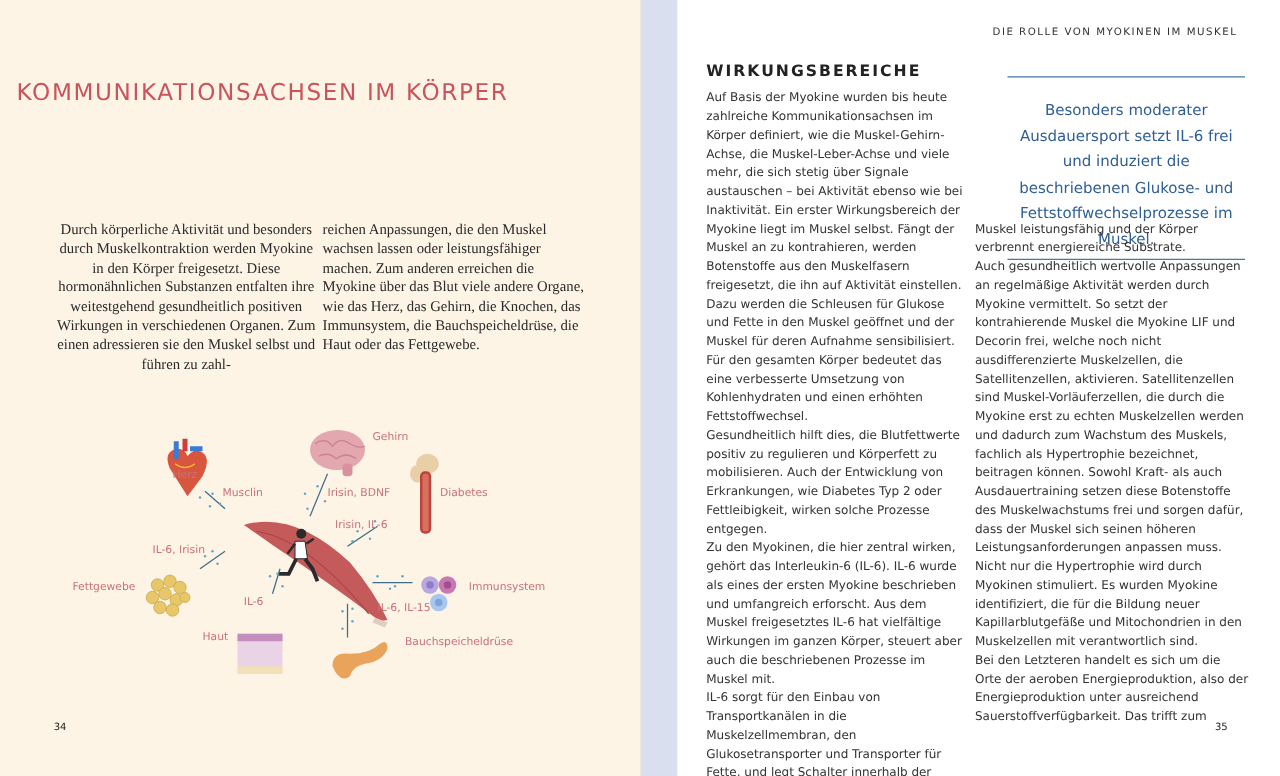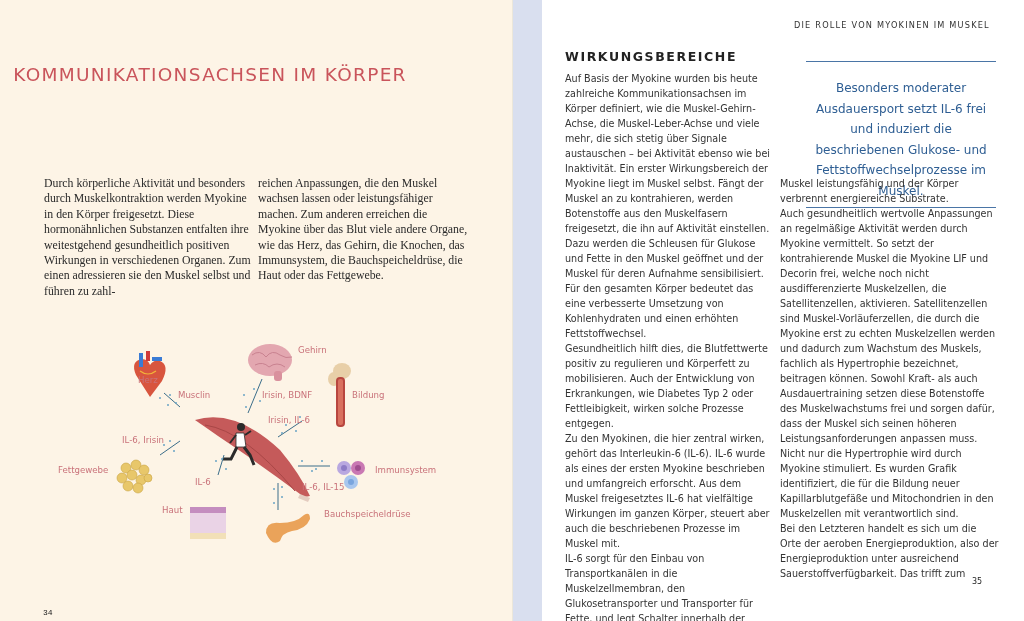--- a/index.html
+++ b/index.html
@@ -26,21 +26,21 @@
   .lead {
     position: absolute; left: 46px; top: 100px; width: 420px; text-align: center;
     font-family: "Liberation Serif", serif; font-style: italic; font-size: 11.6px;
     line-height: 17px; color: #333;
   }
   .col {
     position: absolute; font-family: "Liberation Serif", serif; font-size: 11.8px;
     line-height: 15.4px; color: #2a2a2a;
   }
   .col p { margin: 0; }
-  .col-l1 { left: 44px; top: 176px; width: 210px; }
+  .col-l1 { left: 44px; top: 176px; width: 210px; text-align: center; }
   .col-l2 { left: 258px; top: 176px; width: 210px; }
   .caption {
     position: absolute; left: 44px; top: 304px; width: 430px;
     font-family: "Liberation Serif", serif; font-style: italic; font-size: 8.2px;
     line-height: 13px; color: #333;
   }
   .diagram { position: absolute; left: 40px; top: 335px; width: 440px; height: 210px; }
   .dlabel {
     position: absolute; font-family: "DejaVu Sans", sans-serif; font-size: 8.6px;
     color: #c9727a; white-space: nowrap;
@@ -187,32 +187,32 @@
         <circle cx="234" cy="154" r="1"></circle>
           <circle cx="242" cy="162" r="1"></circle>
           <circle cx="234" cy="168" r="1"></circle>
           <circle cx="242" cy="152" r="1"></circle>
       </g>
     </svg>
     <span class="dlabel" style="left:63px;top:40px;padding-left:35px;">Herz</span>
     <span class="dlabel" style="left:138px;top:55px;">Musclin</span>
     <span class="dlabel" style="left:258px;top:10px;">Gehirn</span>
     <span class="dlabel" style="left:222px;top:55px;">Irisin, BDNF</span>
-    <span class="dlabel" style="left:312px;top:55px;">Bildung</span>
+    <span class="dlabel" style="left:312px;top:55px;">Diabetes</span>
     <span class="dlabel" style="left:228px;top:80px;">Irisin, IL-6</span>
     <span class="dlabel" style="left:82px;top:100px;">IL-6, Irisin</span>
     <span class="dlabel" style="left:18px;top:130px;">Fettgewebe</span>
     <span class="dlabel" style="left:335px;top:130px;">Immunsystem</span>
     <span class="dlabel" style="left:155px;top:142px;">IL-6</span>
     <span class="dlabel" style="left:262px;top:147px;">IL-6, IL-15</span>
     <span class="dlabel" style="left:122px;top:170px;">Haut</span>
     <span class="dlabel" style="left:264px;top:174px;padding-left:20px;">Bauchspeicheldrüse</span>
   </div>
 
-  <span class="page-num" style="left:43px;top:608px;font-family:Liberation Mono, monospace;">34</span>
+  <span class="page-num" style="left:43px;top:577px;">34</span>
 </div>
 
 <div class="gutter"></div>
 
 <div class="page-right"></div>
 
 <span class="running-head">DIE ROLLE VON MYOKINEN IM MUSKEL</span>
 <h2 class="h2-right">WIRKUNGSBEREICHE</h2>
 
 <div class="rcol rcol-1">
@@ -220,17 +220,17 @@
   <p>Gesundheitlich hilft dies, die Blutfettwerte positiv zu regulieren und Körperfett zu mobilisieren. Auch der Entwicklung von Erkrankungen, wie Diabetes Typ 2 oder Fettleibigkeit, wirken solche Prozesse entgegen.</p>
   <p>Zu den Myokinen, die hier zentral wirken, gehört das Interleukin-6 (IL-6). IL-6 wurde als eines der ersten Myokine beschrieben und umfangreich erforscht. Aus dem Muskel freigesetztes IL-6 hat vielfältige Wirkungen im ganzen Körper, steuert aber auch die beschriebenen Prozesse im Muskel mit.</p>
   <p>IL-6 sorgt für den Einbau von Transportkanälen in die Muskelzellmembran, den Glukosetransporter und Transporter für Fette, und legt Schalter innerhalb der Muskelzelle zu einem erhöhten Stoffwechsel um. So bleibt der</p>
 </div>
 
 <div class="pullquote">Besonders moderater Ausdauersport setzt IL-6 frei und induziert die beschriebenen Glukose- und Fettstoffwechselprozesse im Muskel.</div>
 
 <div class="rcol rcol-2">
   <p>Muskel leistungsfähig und der Körper verbrennt energiereiche Substrate.</p>
   <p>Auch gesundheitlich wertvolle Anpassungen an regelmäßige Aktivität werden durch Myokine vermittelt. So setzt der kontrahierende Muskel die Myokine LIF und Decorin frei, welche noch nicht ausdifferenzierte Muskelzellen, die Satellitenzellen, aktivieren. Satellitenzellen sind Muskel-Vorläuferzellen, die durch die Myokine erst zu echten Muskelzellen werden und dadurch zum Wachstum des Muskels, fachlich als Hypertrophie bezeichnet, beitragen können. Sowohl Kraft- als auch Ausdauertraining setzen diese Botenstoffe des Muskelwachstums frei und sorgen dafür, dass der Muskel sich seinen höheren Leistungsanforderungen anpassen muss.</p>
-  <p>Nicht nur die Hypertrophie wird durch Myokine stimuliert. Es wurden Grafik identifiziert, die für die Bildung neuer Kapillarblutgefäße und Mitochondrien in den Muskelzellen mit verantwortlich sind.</p>
+  <p>Nicht nur die Hypertrophie wird durch Myokinen stimuliert. Es wurden Myokine identifiziert, die für die Bildung neuer Kapillarblutgefäße und Mitochondrien in den Muskelzellen mit verantwortlich sind.</p>
   <p>Bei den Letzteren handelt es sich um die Orte der aeroben Energieproduktion, also der Energieproduktion unter ausreichend Sauerstoffverfügbarkeit. Das trifft zum</p>
 </div>
 
 <span class="page-num" style="left:972px;top:577px;">35</span>
 
 </body></html>

